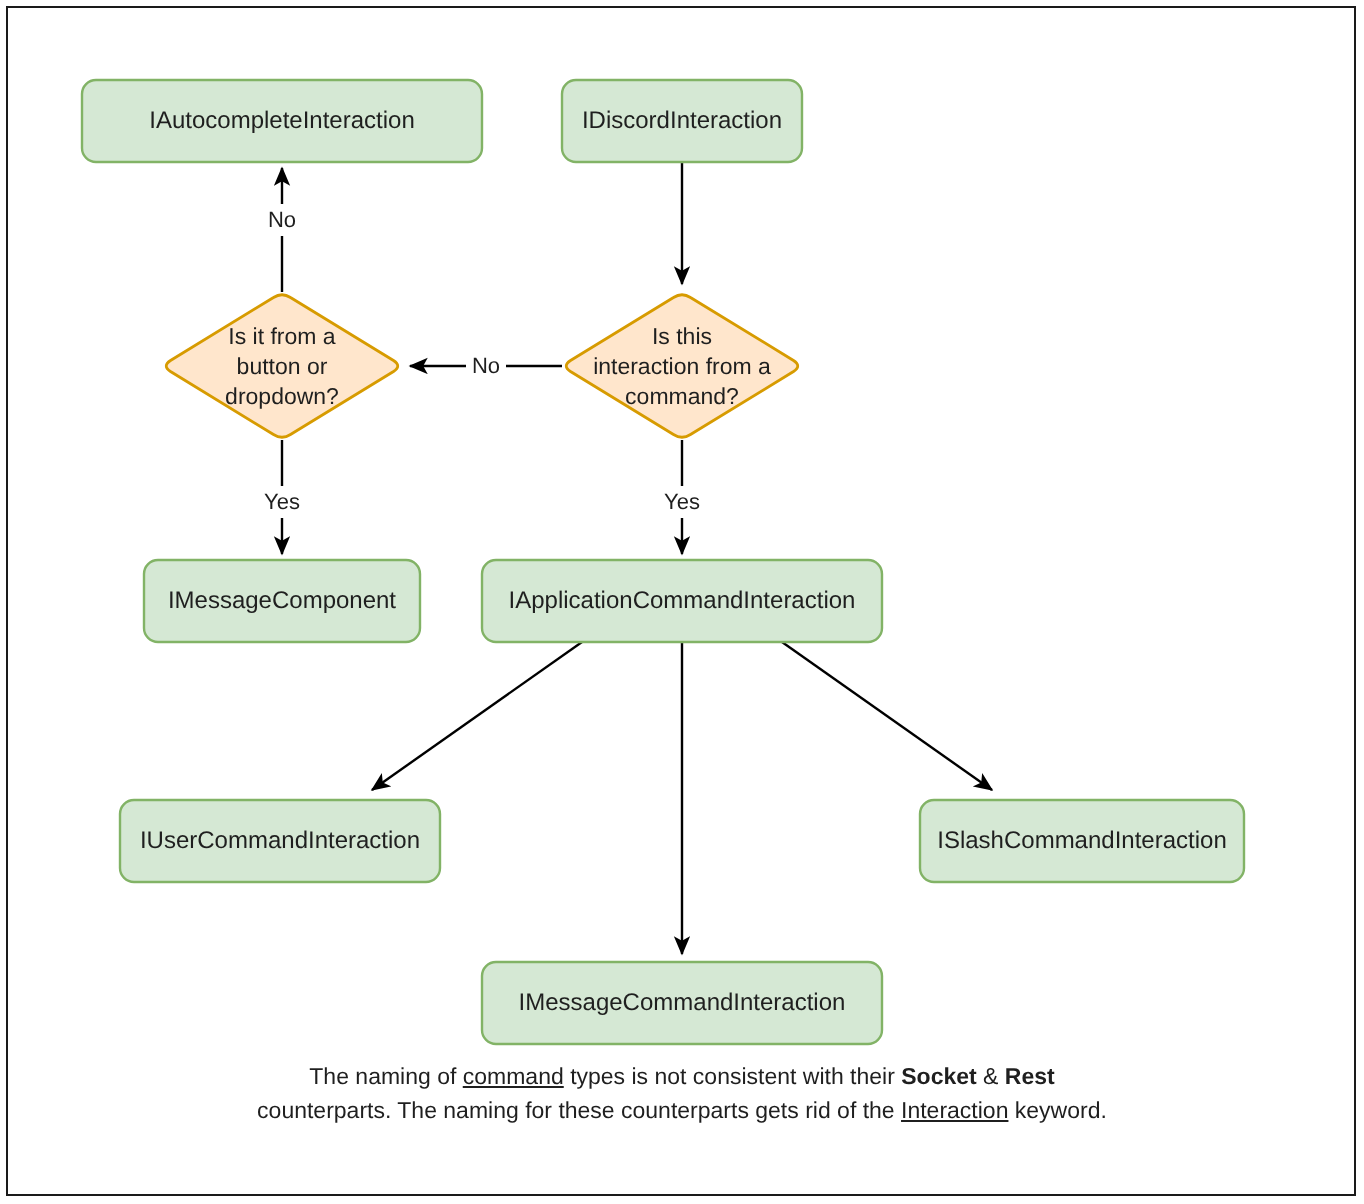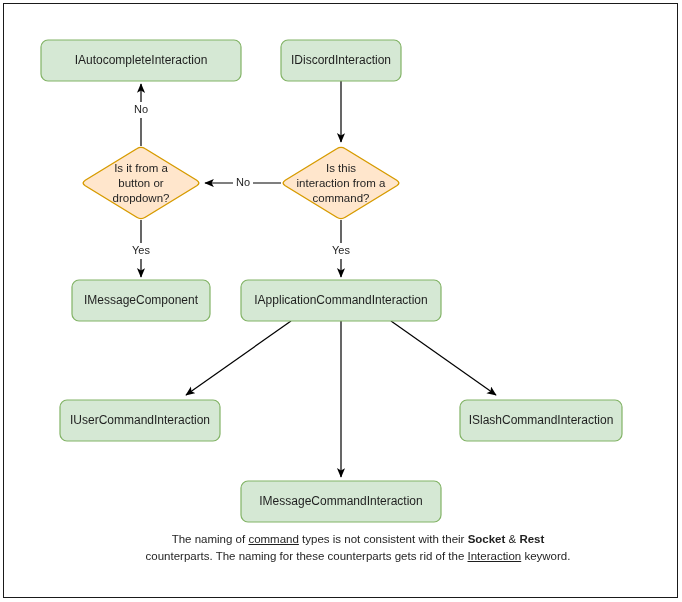--- a/index.html
+++ b/index.html
@@ -70,21 +70,21 @@
     font-size: 11px;
     fill: #1f1f1f;
     text-anchor: middle;
     dominant-baseline: middle;
   }
   .edge-label-bg {
     fill: #ffffff;
   }
   .caption {
     position: absolute;
-    left: 137px;
+    left: 120px;
     top: 531px;
     width: 442px;
     text-align: center;
     font-family: "Liberation Sans", sans-serif;
     font-size: 11.5px;
     line-height: 17px;
     color: #1f1f1f;
   }
   .caption u { text-decoration: underline; }
   .caption b { font-weight: bold; }

